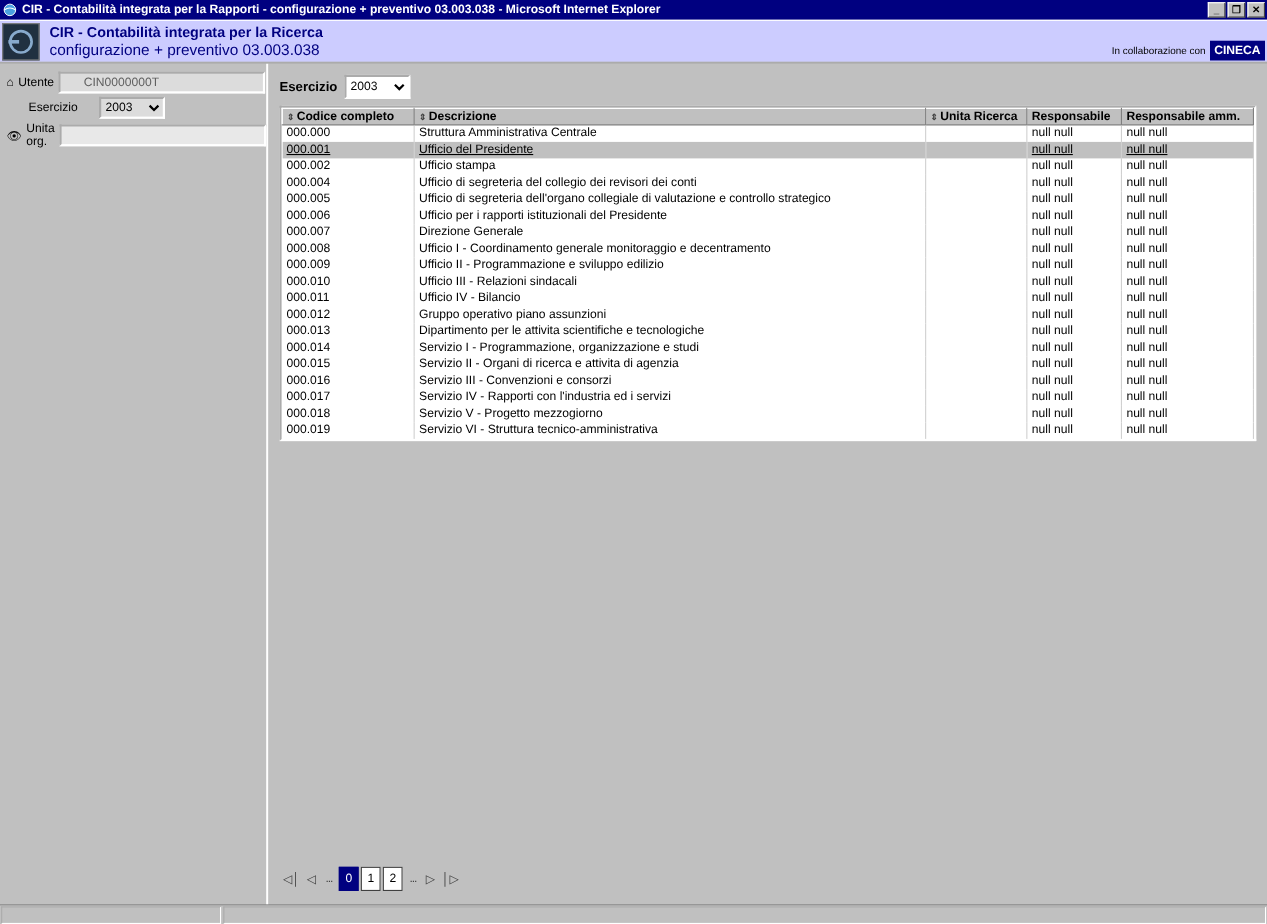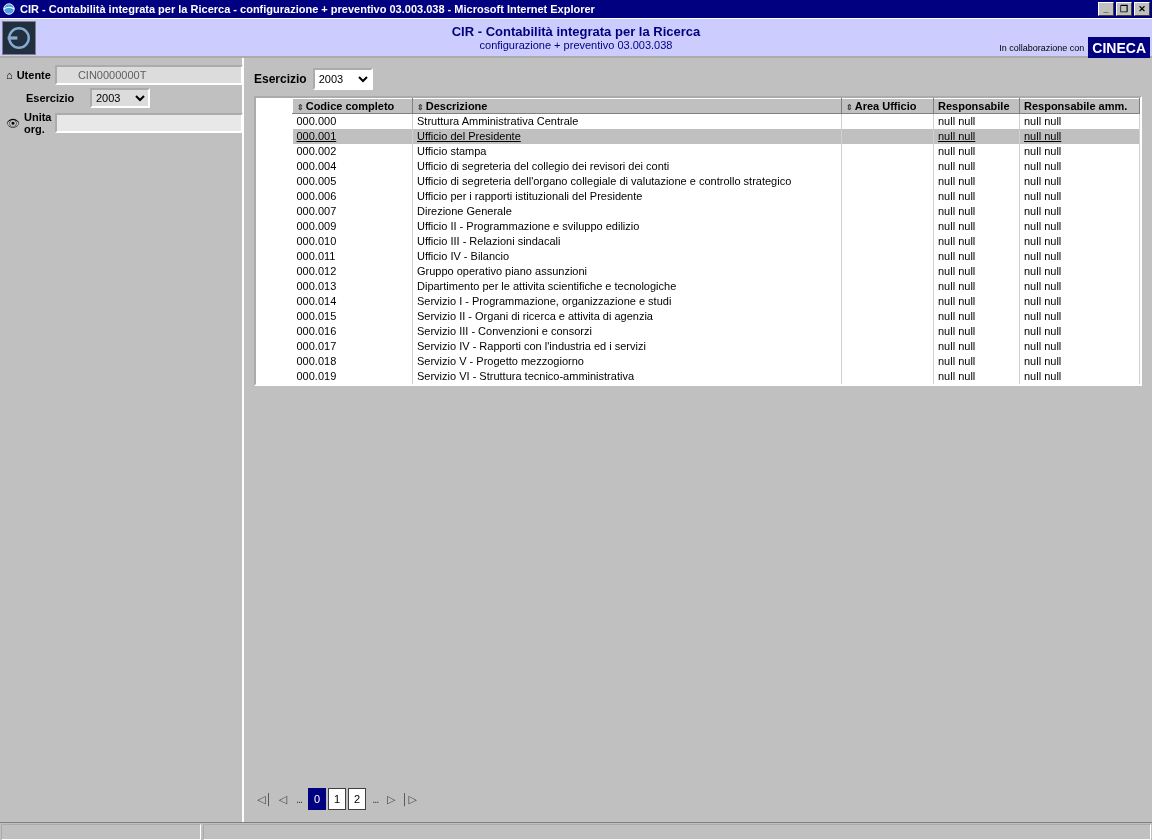--- a/index.html
+++ b/index.html
@@ -55,61 +55,62 @@
   border: 1px solid #808080;
   margin: 2px;
   display: flex;
   align-items: center;
   justify-content: center;
 }
 .app-logo svg { width: 26px; height: 26px; }
 .banner-center {
   position: absolute;
   left: 0; right: 0;
-  text-align: center;
+  text-align: left;
   pointer-events: none;
+  padding-left: 45px;
 }
 .banner-title { color: #000080; font-weight: bold; font-size: 13px; }
-.banner-sub { font-size: 11px; color: #000080; }
+.banner-sub { font-size: 14px; color: #000080; }
 .banner-right {
   position: absolute;
   right: 2px;
   top: 2px;
   display: flex;
   align-items: center;
   gap: 4px;
   font-size: 9px;
   color: #000;
   margin-top: 16px;
 }
 .cineca {
   background: #000080; color: #fff;
   padding: 3px 4px;
-  font-size: 14px;
+  font-size: 11px;
   font-weight: bold;
 }
 .main {
   display: flex;
   height: calc(100% - 18px - 38px - 18px);
   border-top: 2px inset #fff;
 }
 .sidebar {
   width: 244px;
   background: #c0c0c0;
   border-right: 2px inset #fff;
   padding: 4px 6px;
 }
 .side-row {
   display: flex;
   align-items: center;
   margin: 3px 0;
   gap: 4px;
 }
 .side-icon { width: 16px; font-size: 11px; }
-.side-label { width: 60px; font-weight: bold; font-size: 11px; }
+.side-label { width: 60px; font-weight: normal; font-size: 11px; }
 .side-input {
   flex: 1;
   height: 20px;
   background: #dcdcdc;
   border: 2px inset #fff;
   padding: 0 21px;
   font-size: 11px;
   color: #606060;
   font-family: inherit;
 }
@@ -140,21 +141,20 @@
   width: 60px;
   border: 2px inset #fff;
   background: #fff;
   font-size: 11px;
   font-family: inherit;
 }
 .section-title { font-weight: bold; font-size: 12px; margin-bottom: 4px; }
 .grid {
   border: 2px inset #fff;
   background: #fff;
-  padding-left: 36px;
 }
 .grid table {
   width: 100%;
   border-collapse: collapse;
   font-size: 11px;
 }
 .grid th {
   background: #c0c0c0;
   text-align: left;
   padding: 1px 4px;
@@ -218,21 +218,21 @@
 </head>
 <body>
 
 <div class="titlebar">
   <span class="ie-icon">
     <svg viewBox="0 0 16 16">
         <circle cx="8" cy="8" r="6" fill="#4aa0e0" stroke="#fff" stroke-width="1"></circle>
         <path d="M2 8 Q8 4 14 8" stroke="#fff" stroke-width="1.2" fill="none"></path>
       </svg>
   </span>
-  <span class="titlebar-text">CIR - Contabilità integrata per la Ricerca - configurazione + preventivo 03.003.038 - Microsoft Internet Explorer</span>
+  <span class="titlebar-text">CIR - Contabilità integrata per la Rapporti - configurazione + preventivo 03.003.038 - Microsoft Internet Explorer</span>
   <div class="win-btns">
     <div class="win-btn">_</div>
     <div class="win-btn">❐</div>
     <div class="win-btn">✕</div>
   </div>
 </div>
 
 <div class="app-banner">
   <div class="app-logo">
     <svg viewBox="0 0 32 32">
@@ -285,21 +285,21 @@
           <col style="width:120px">
           <col>
           <col style="width:92px">
           <col style="width:86px">
           <col style="width:120px">
         </colgroup>
         <thead>
           <tr>
             <th><span class="sort">⇕</span><span>Codice completo</span></th>
             <th><span class="sort">⇕</span><span>Descrizione</span></th>
-            <th><span class="sort">⇕</span><span>Area Ufficio</span></th>
+            <th><span class="sort">⇕</span><span>Unita Ricerca</span></th>
             <th><span>Responsabile</span></th>
             <th><span>Responsabile amm.</span></th>
           </tr>
         </thead>
         <tbody id="grid-body">
             <tr>
               <td>000.000</td>
               <td>Struttura Amministrativa Centrale</td>
               <td></td>
               <td>null null</td>
@@ -336,20 +336,27 @@
             <tr>
               <td>000.006</td>
               <td>Ufficio per i rapporti istituzionali del Presidente</td>
               <td></td>
               <td>null null</td>
               <td>null null</td>
             </tr>
             <tr>
               <td>000.007</td>
               <td>Direzione Generale</td>
+              <td></td>
+              <td>null null</td>
+              <td>null null</td>
+            </tr>
+            <tr>
+              <td>000.008</td>
+              <td>Ufficio I - Coordinamento generale monitoraggio e decentramento</td>
               <td></td>
               <td>null null</td>
               <td>null null</td>
             </tr>
             <tr>
               <td>000.009</td>
               <td>Ufficio II - Programmazione e sviluppo edilizio</td>
               <td></td>
               <td>null null</td>
               <td>null null</td>

